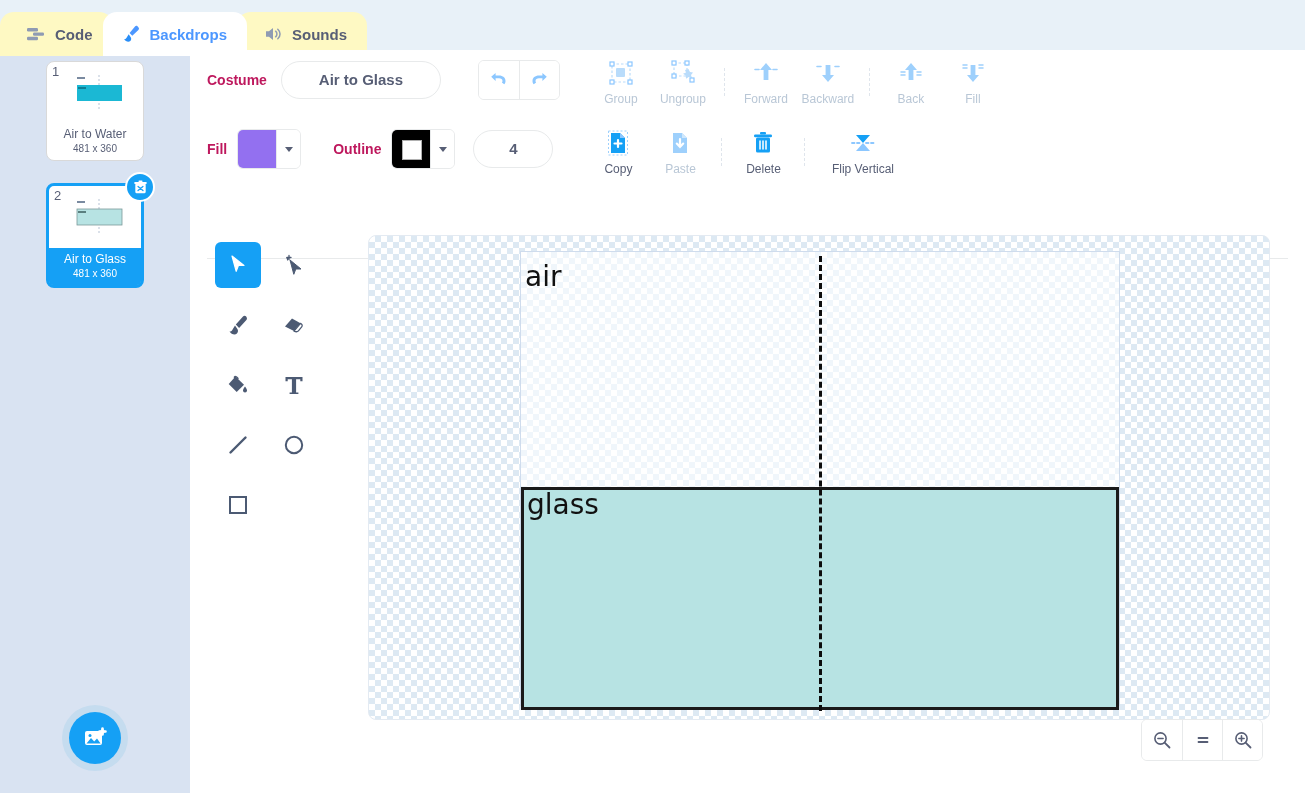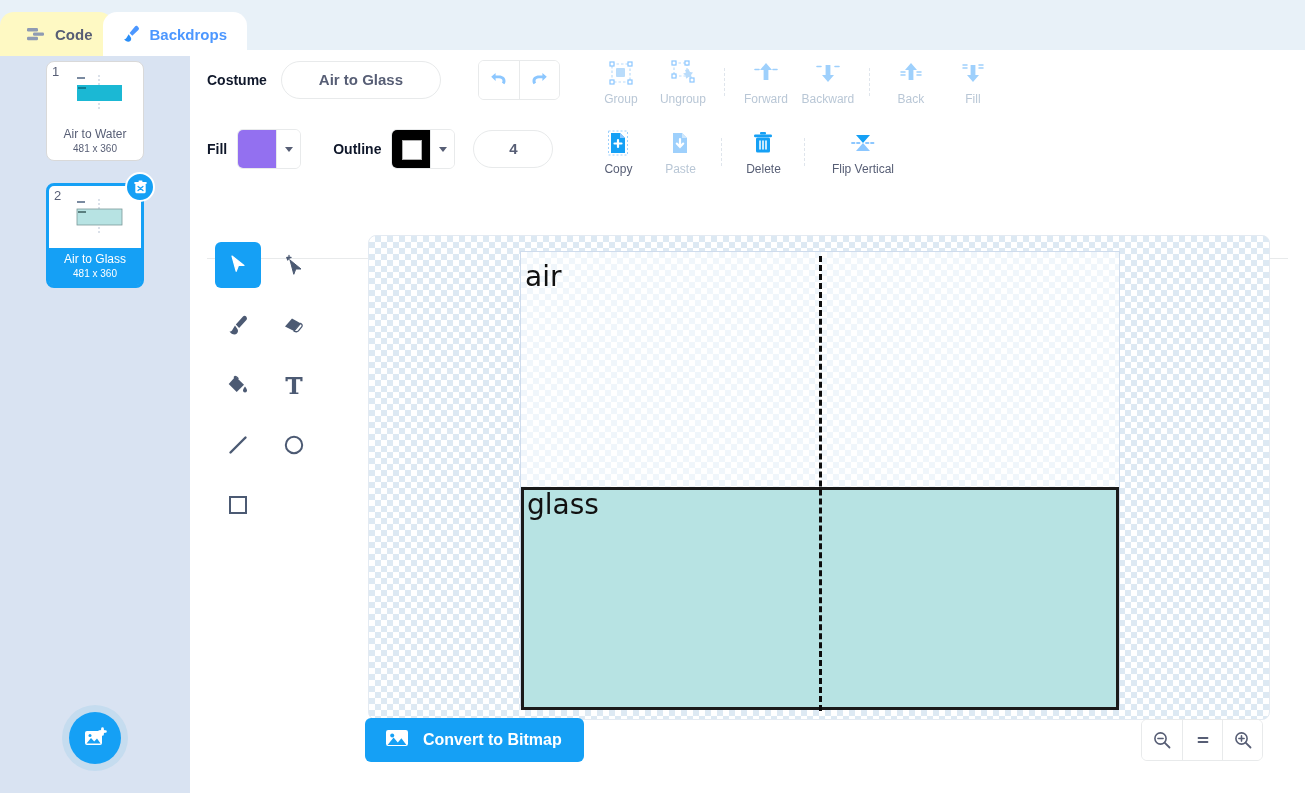--- a/index.html
+++ b/index.html
@@ -76,21 +76,21 @@
     background: #15a0f5; display: flex; align-items: center; justify-content: center;
     cursor: pointer;
   }
 
   
   .editor {
     position: absolute; left: 190px; top: 50px; right: 0; bottom: 0;
     background: #ffffff;
   }
   .toolbar-row { display: flex; align-items: center; height: 60px; padding-left: 17px; }
-  .tb-label { font-size: 14px; font-weight: bold; color: #0f172a; margin-right: 14px; }
+  .tb-label { font-size: 14px; font-weight: bold; color: #be185d; margin-right: 14px; }
   .costume-input {
     width: 160px; height: 38px; border: 1px solid #e8eaeb; border-radius: 20px;
     background: #ffffff; text-align: center;
     font-size: 15px; font-weight: bold; color: #575e75;
     line-height: 36px; cursor: text;
   }
   .undo-group {
     display: flex; margin-left: 37px;
     border: 1px solid #e8eaeb; border-radius: 6px; overflow: hidden; height: 40px;
   }
@@ -219,20 +219,30 @@
     </div>
     <div class="tab active">
       <span class="ticon">
         <svg width="20" height="20" viewBox="0 0 20 20">
             <path d="M16.5 2.2c-.7-.7-1.7-.6-2.3.1L8.6 9.1l2.7 2.7 6.1-5.9c.7-.6.8-1.6.1-2.3z" fill="#4c97ff"></path>
             <path d="M7.7 10.2L5.4 14c-.5.8-1.3 1.2-2.3 1.3 1.1 1.5 2.6 2.4 4.1 2.4 1.7 0 3-1.2 3-2.8 0-.6-.2-1.2-.5-1.7l-2-3z" fill="#2a8ef7"></path>
           </svg>
       </span>
       <span>Backdrops</span>
     </div>
+    <div class="tab">
+      <span class="ticon">
+        <svg width="20" height="20" viewBox="0 0 20 20">
+            <path d="M3 7.3h3l4-3.4v12.2l-4-3.4H3z" fill="#8f9bb3"></path>
+            <path d="M12.6 7.2a3.6 3.6 0 010 5.6" stroke="#8f9bb3" stroke-width="1.5" fill="none" stroke-linecap="round"></path>
+            <path d="M14.8 5.2a6.3 6.3 0 010 9.6" stroke="#8f9bb3" stroke-width="1.5" fill="none" stroke-linecap="round"></path>
+          </svg>
+      </span>
+      <span>Sounds</span>
+    </div>
   </div>
 
   <div class="left-panel">
     <div class="selector-list">
 
       <div class="sprite-card" style="margin-top:3px;">
         <div class="sprite-num">1</div>
         <div class="sprite-thumb">
           <svg width="76" height="52" viewBox="0 0 76 52">
             <rect x="20" y="10" width="8" height="2" fill="#7a8aa0"></rect>
@@ -522,30 +532,20 @@
 
     <div class="canvas-area">
       <div class="paper"></div>
       <div class="glass-rect"></div>
       <div class="dashline"></div>
       <div class="cv-label" id="air-label">air</div>
       <div class="cv-label" id="glass-label">glass</div>
     </div>
 
     <div class="bottom-bar">
-      <div class="convert-btn">
-        <span>
-          <svg width="26" height="22" viewBox="0 0 26 22">
-            <rect x="2" y="3" width="22" height="16" rx="2.2" fill="#ffffff"></rect>
-            <path d="M3.6 18l6-7.4 4.2 4.8 3.6-4.1 5 6.7z" fill="#15a0f5"></path>
-            <circle cx="8.2" cy="8.4" r="2" fill="#15a0f5"></circle>
-          </svg>
-        </span>
-        <span>Convert to Bitmap</span>
-      </div>
 
       <div class="zoom-group">
         <div class="zoom-btn">
           <svg width="20" height="20" viewBox="0 0 20 20">
             <circle cx="8.5" cy="8.5" r="5.6" fill="none" stroke="#575e75" stroke-width="1.6"></circle>
             <path d="M12.6 12.6L17.5 17.5" stroke="#575e75" stroke-width="1.8" stroke-linecap="round"></path>
             <path d="M5.9 8.5h5.2" stroke="#575e75" stroke-width="1.6" stroke-linecap="round"></path>
           </svg>
         </div>
         <div class="zoom-btn">

